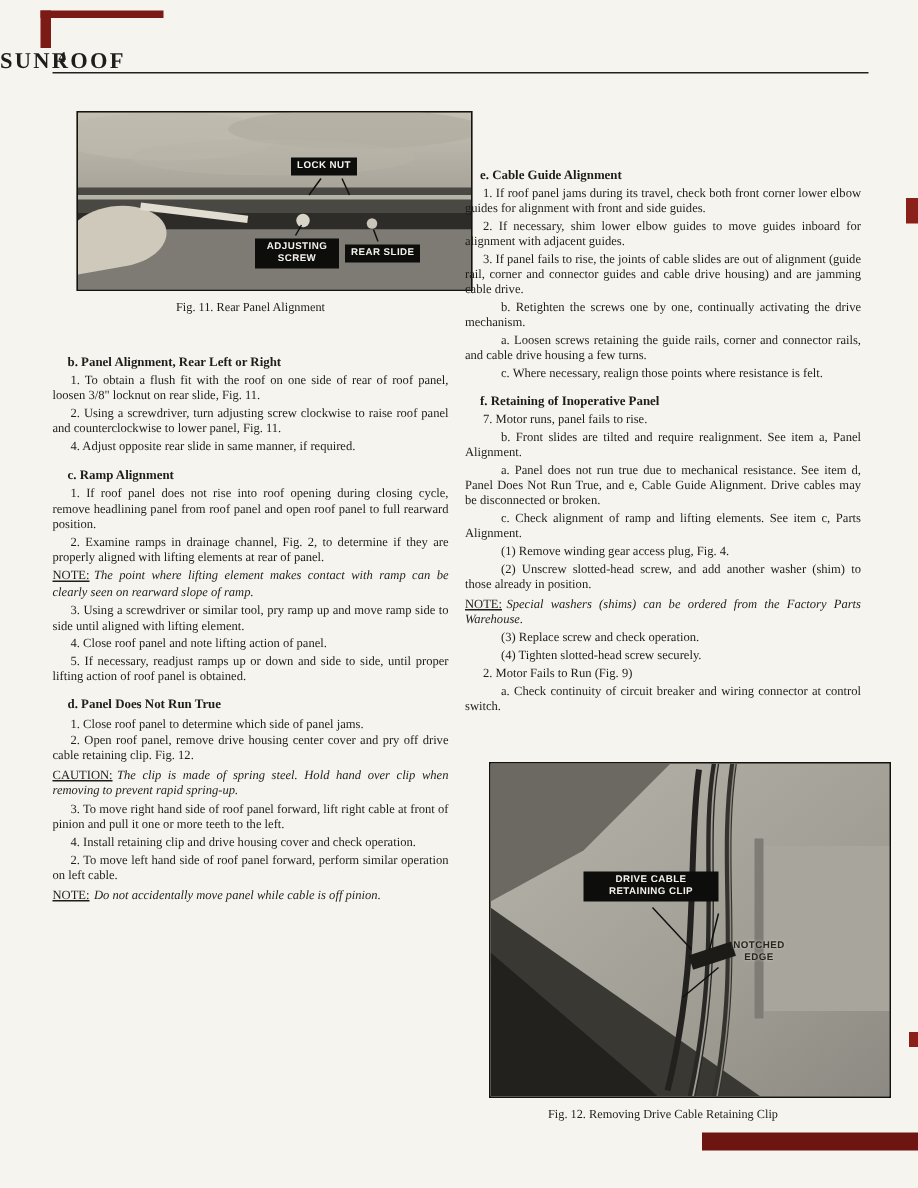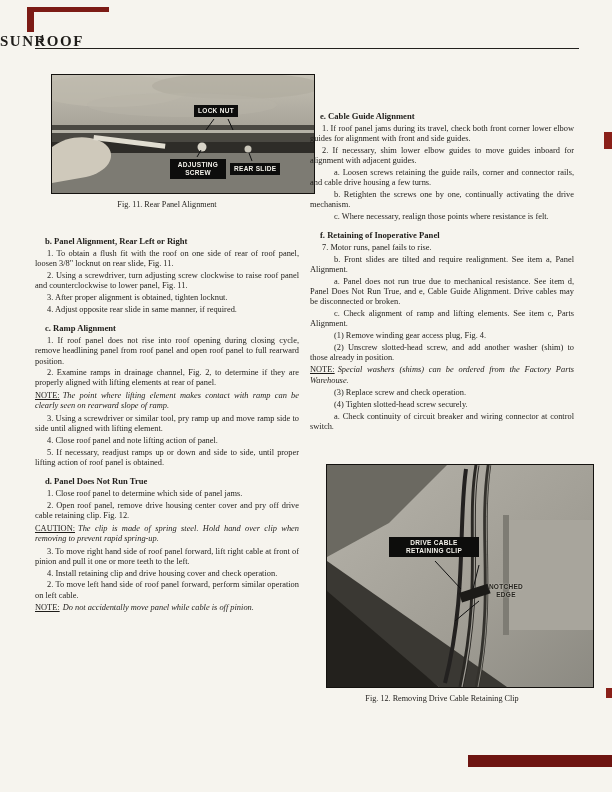--- a/index.html
+++ b/index.html
@@ -92,21 +92,20 @@
       <div class="photo-label" style="left:142px;top:30px;">LOCK NUT</div>
       <div class="photo-label wrap" style="left:118px;top:84px;width:48px;">ADJUSTING SCREW</div>
       <div class="photo-label" style="left:178px;top:88px;">REAR SLIDE</div>
     </div>
     <figcaption class="fig-caption">Fig. 11. Rear Panel Alignment</figcaption>
   </figure>
 
   <h3 class="sec-heading">b. Panel Alignment, Rear Left or Right</h3>
   <p class="para">1. To obtain a flush fit with the roof on one side of rear of roof panel, loosen 3/8" locknut on rear slide, Fig. 11.</p>
   <p class="para">2. Using a screwdriver, turn adjusting screw clockwise to raise roof panel and counterclockwise to lower panel, Fig. 11.</p>
-  <p class="para">3. After proper alignment is obtained, tighten locknut.</p>
   <p class="para">4. Adjust opposite rear slide in same manner, if required.</p>
 
   <h3 class="sec-heading">c. Ramp Alignment</h3>
   <p class="para">1. If roof panel does not rise into roof opening during closing cycle, remove headlining panel from roof panel and open roof panel to full rearward position.</p>
   <p class="para">2. Examine ramps in drainage channel, Fig. 2, to determine if they are properly aligned with lifting elements at rear of panel.</p>
   <p class="note"><span class="note-label">NOTE:</span><span class="note-text">The point where lifting element makes contact with ramp can be clearly seen on rearward slope of ramp.</span></p>
   <p class="para">3. Using a screwdriver or similar tool, pry ramp up and move ramp side to side until aligned with lifting element.</p>
   <p class="para">4. Close roof panel and note lifting action of panel.</p>
   <p class="para">5. If necessary, readjust ramps up or down and side to side, until proper lifting action of roof panel is obtained.</p>
 
@@ -119,34 +118,36 @@
   <p class="para">2. To move left hand side of roof panel forward, perform similar operation on left cable.</p>
   <p class="note"><span class="note-label">NOTE:</span><span class="note-text">Do not accidentally move panel while cable is off pinion.</span></p>
 
 </div>
 
 <div class="column col-right">
 
   <h3 class="sec-heading">e. Cable Guide Alignment</h3>
   <p class="para">1. If roof panel jams during its travel, check both front corner lower elbow guides for alignment with front and side guides.</p>
   <p class="para">2. If necessary, shim lower elbow guides to move guides inboard for alignment with adjacent guides.</p>
+  <p class="para">3. If panel fails to rise, the joints of cable slides are out of alignment (guide rail, corner and connector guides and cable drive housing) and are jamming cable drive.</p>
+  <p class="para para-sub">b. Retighten the screws one by one, continually activating the drive mechanism.</p>
   <p class="para para-sub">a. Loosen screws retaining the guide rails, corner and connector rails, and cable drive housing a few turns.</p>
-  <p class="para para-sub">b. Retighten the screws one by one, continually activating the drive mechanism.</p>
   <p class="para para-sub">c. Where necessary, realign those points where resistance is felt.</p>
 
   <h3 class="sec-heading">f. Retaining of Inoperative Panel</h3>
   <p class="para">7. Motor runs, panel fails to rise.</p>
   <p class="para para-sub">b. Front slides are tilted and require realignment. See item a, Panel Alignment.</p>
   <p class="para para-sub">a. Panel does not run true due to mechanical resistance. See item d, Panel Does Not Run True, and e, Cable Guide Alignment. Drive cables may be disconnected or broken.</p>
   <p class="para para-sub">c. Check alignment of ramp and lifting elements. See item c, Parts Alignment.</p>
   <p class="para para-sub">(1) Remove winding gear access plug, Fig. 4.</p>
   <p class="para para-sub">(2) Unscrew slotted-head screw, and add another washer (shim) to those already in position.</p>
   <p class="note"><span class="note-label">NOTE:</span><span class="note-text">Special washers (shims) can be ordered from the Factory Parts Warehouse.</span></p>
   <p class="para para-sub">(3) Replace screw and check operation.</p>
   <p class="para para-sub">(4) Tighten slotted-head screw securely.</p>
+  <p class="para">2. Motor Fails to Run (Fig. 9)</p>
   <p class="para para-sub">a. Check continuity of circuit breaker and wiring connector at control switch.</p>
 
   <figure class="fig12-wrap">
     <div class="photo photo-12">
       <svg viewBox="0 0 266 222" preserveAspectRatio="none">
         <defs>
           <linearGradient id="f12bg" x1="0" y1="0" x2="1" y2="1">
             <stop offset="0" stop-color="#b6b3aa"></stop>
             <stop offset="0.6" stop-color="#a19e95"></stop>
             <stop offset="1" stop-color="#8c8a82"></stop>

